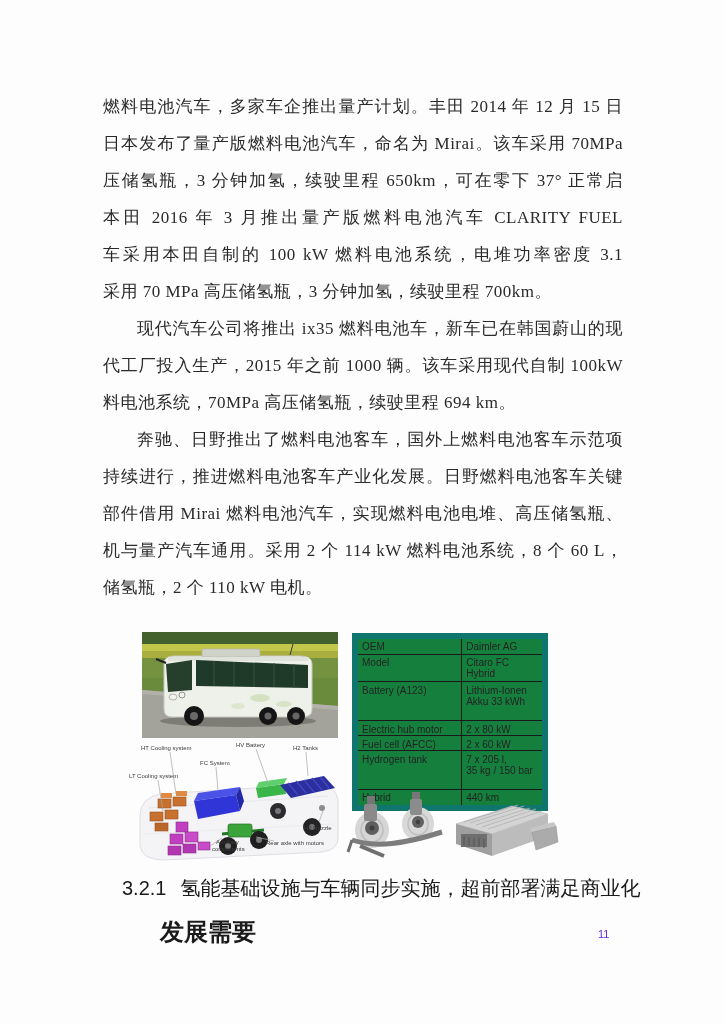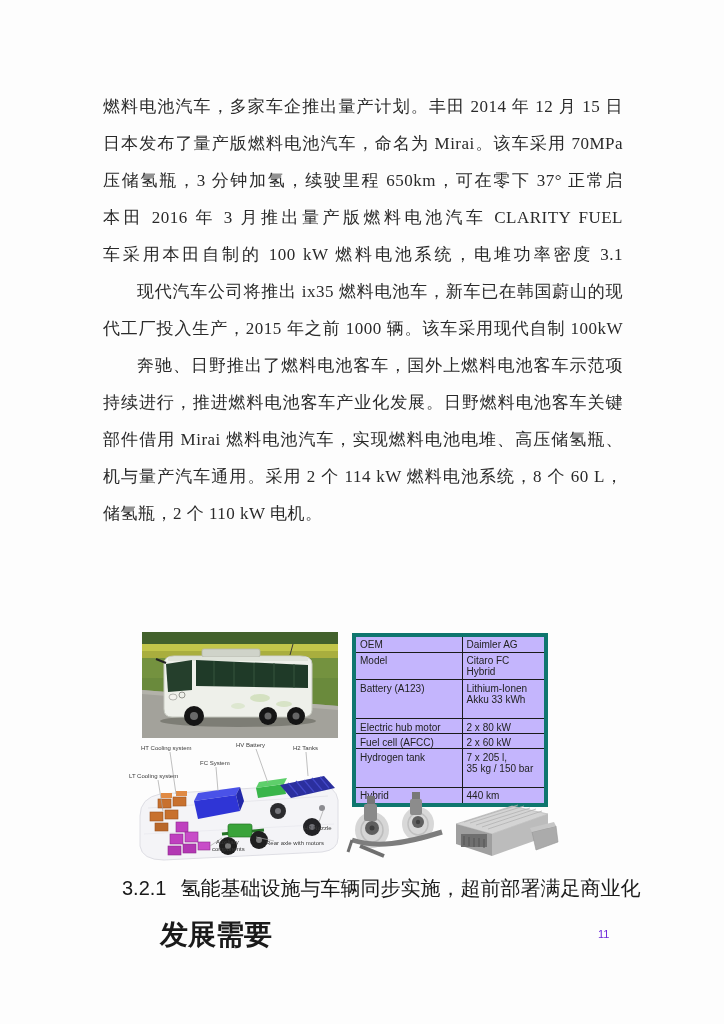--- a/index.html
+++ b/index.html
@@ -15,23 +15,23 @@
     text-align:justify;text-align-last:justify;letter-spacing:0.5px;
     color:#2a2a2a;
   }
   .bline.lastline{text-align-last:left;}
   .bline.indent{text-indent:2em;}
   
   .figure{position:absolute;left:128px;top:626px;width:480px;height:246px;}
   .bus-photo{position:absolute;left:14px;top:6px;width:196px;height:106px;}
   .spec-table-wrap{position:absolute;left:224px;top:7px;width:196px;}
   table.spec{
-    border-collapse:collapse;width:196px;background:#c4b5fd;
+    border-collapse:collapse;width:196px;background:#15803d;
     font-family:"Liberation Sans","DejaVu Sans",sans-serif;
-    font-size:10px;color:#222;border:4px solid #0f766e;
+    font-size:10px;color:#222;border:6px solid #0f766e;
   }
   table.spec td{
     border:1.5px solid #1a1a1a;padding:2px 4px;vertical-align:top;
     line-height:11px;
   }
   table.spec td.lbl{width:104px;}
   table.spec td.val{width:78px;}
   tr.tall td{padding-top:3px;padding-bottom:0;}
   tr.tall2 td{padding-top:3px;padding-bottom:13px;}
   .diagram{position:absolute;left:0px;top:112px;width:217px;height:132px;}
@@ -40,42 +40,44 @@
   
   .heading{
     position:absolute;left:122px;top:876px;width:520px;
     font-family:"Liberation Sans","DejaVu Sans",sans-serif;
     font-weight:normal;font-size:20px;color:#1a1a1a;line-height:24px;
   }
   .heading .hnum{margin-right:14px;}
   .heading2{
     position:absolute;left:160px;top:916px;
     font-family:"Liberation Sans","DejaVu Sans",sans-serif;
-    font-weight:bold;font-size:28px;color:#1a1a1a;
+    font-weight:bold;font-size:24px;color:#1a1a1a;
   }
   .pagenum{
     position:absolute;left:598px;top:928px;font-size:11px;color:#6d28d9;
     font-family:"Liberation Sans","DejaVu Sans",sans-serif;
   }
   svg text{font-family:"Liberation Sans","DejaVu Sans",sans-serif;fill:#3b3b3b;}
 </style>
 </head>
 <body>
 
 <div class="page">
 
   <div class="body-text">
     <div class="bline">燃料电池汽车，多家车企推出量产计划。丰田 2014 年 12 月 15 日在</div>
     <div class="bline">日本发布了量产版燃料电池汽车，命名为 Mirai。该车采用 70MPa 高</div>
     <div class="bline">压储氢瓶，3 分钟加氢，续驶里程 650km，可在零下 37° 正常启动。</div>
     <div class="bline">本田 2016 年 3 月推出量产版燃料电池汽车 CLARITY FUEL CELL。该</div>
     <div class="bline">车采用本田自制的 100 kW 燃料电池系统，电堆功率密度 3.1 kW/L，</div>
+    <div class="bline lastline">采用 70 MPa 高压储氢瓶，3 分钟加氢，续驶里程 700km。</div>
 
     <div class="bline indent">现代汽车公司将推出 ix35 燃料电池车，新车已在韩国蔚山的现</div>
     <div class="bline">代工厂投入生产，2015 年之前 1000 辆。该车采用现代自制 100kW 燃</div>
+    <div class="bline lastline">料电池系统，70MPa 高压储氢瓶，续驶里程 694 km。</div>
 
     <div class="bline indent">奔驰、日野推出了燃料电池客车，国外上燃料电池客车示范项目</div>
     <div class="bline">持续进行，推进燃料电池客车产业化发展。日野燃料电池客车关键零</div>
     <div class="bline">部件借用 Mirai 燃料电池汽车，实现燃料电池电堆、高压储氢瓶、电</div>
     <div class="bline">机与量产汽车通用。采用 2 个 114 kW 燃料电池系统，8 个 60 L，70 MPa</div>
     <div class="bline lastline">储氢瓶，2 个 110 kW 电机。</div>
   </div>
 
   <div class="figure">
 

